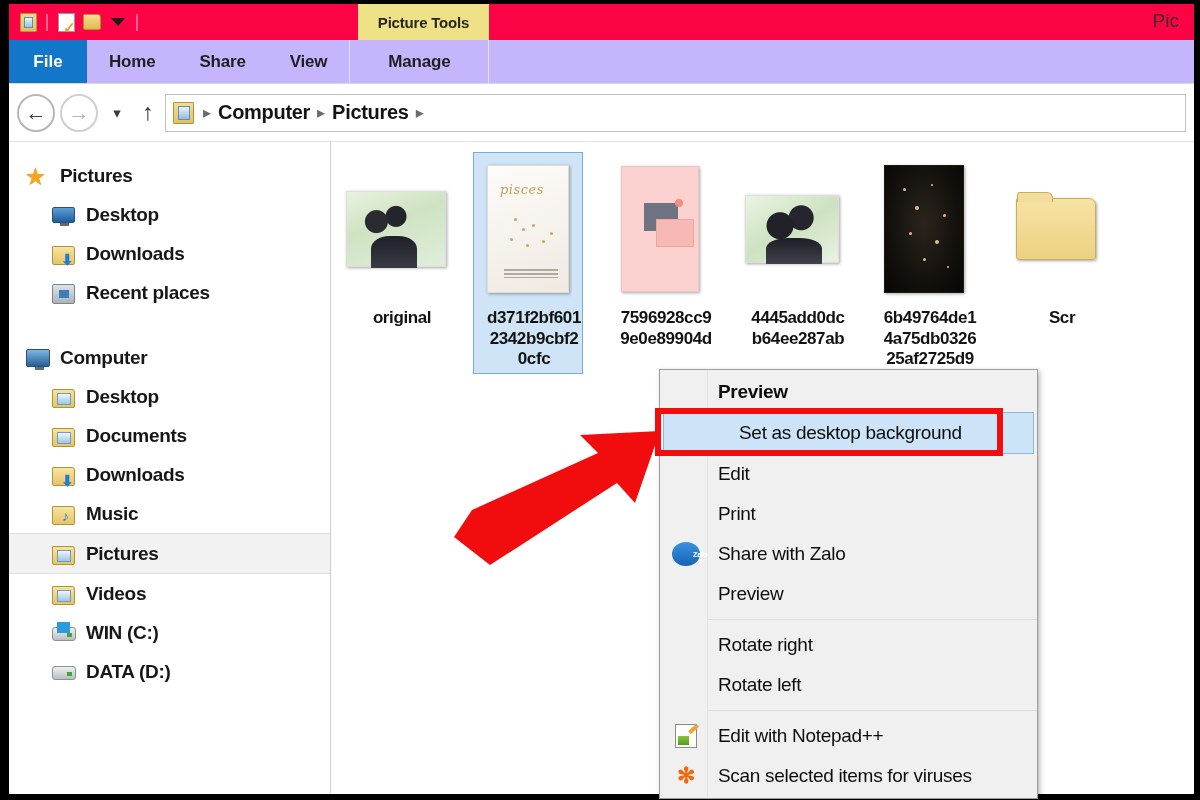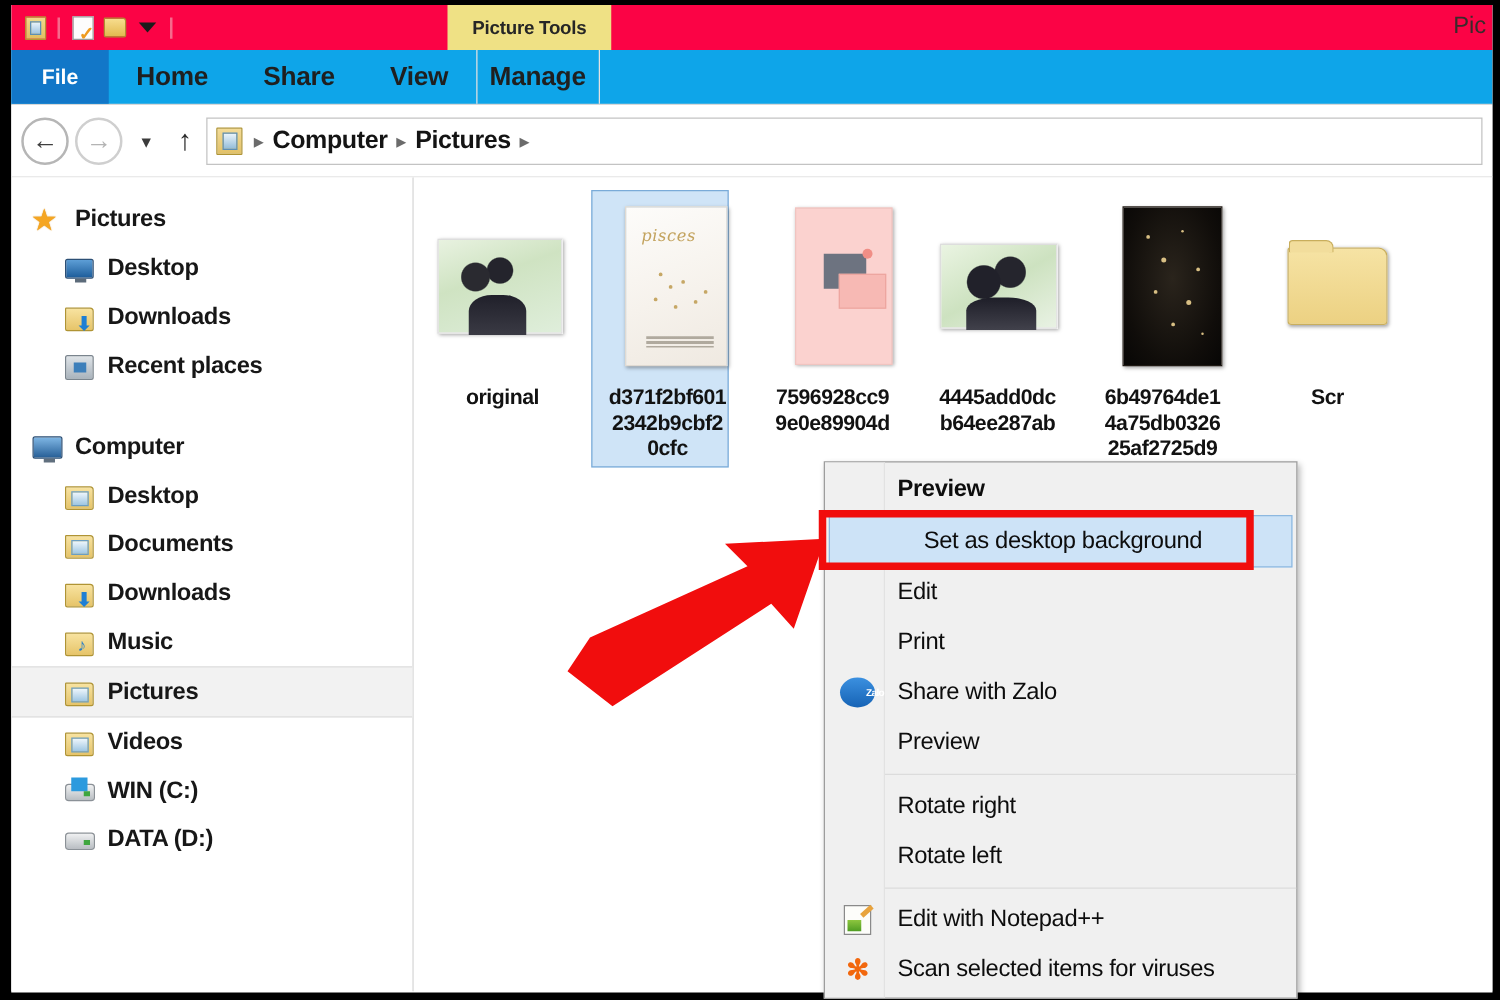--- a/index.html
+++ b/index.html
@@ -73,49 +73,49 @@
 
   .pictools {
     position:absolute; left:349px; top:0;
     width:131px; height:36px;
     background:#efe185;
     display:flex; align-items:center; justify-content:center;
     font-size:15px; color:#262626; font-weight:600;
     letter-spacing:-0.2px;
   }
   .win-title {
-    position:absolute; right:5px; top:6px;
+    position:absolute; right:15px; top:6px;
     font-size:19px; color:#3a2b2b;
     white-space:nowrap;
   }
 
   
   .tabbar {
     position:relative; height:44px;
-    background:#0ea5e9;
+    background:#c4b5fd;
     display:flex; align-items:stretch;
     border-bottom:1px solid #d8d8d8;
   }
   .tab-file {
     width:78px; background:#1277c8;
     display:flex; align-items:center; justify-content:center;
     color:#fff; font-size:17px; font-weight:600;
     cursor:default;
   }
   .tab {
     display:flex; align-items:center; justify-content:center;
     padding:0 22px;
-    font-size:21px; color:#1f1f1f; font-weight:600;
+    font-size:17px; color:#1f1f1f; font-weight:600;
     letter-spacing:-0.2px;
     cursor:default;
   }
   .tab-manage {
     border-left:1px solid #e2e2e2;
     border-right:1px solid #e2e2e2;
-    padding:0 10px;
+    padding:0 38px;
   }
   .tabbar-fill { flex:1; }
 
   
   .addressbar {
     position:relative; height:58px;
     background:#fff;
     display:flex; align-items:center;
     padding-left:8px;
     border-bottom:1px solid #e4e4e4;
@@ -276,21 +276,21 @@
     padding:4px 2px;
     flex:0 0 auto;
   }
   .tile.selected {
     background:#cfe4f7;
     border:1px solid #7aabd8;
     padding:3px 1px;
   }
   .thumb-wrap {
     height:145px; width:108px;
-    display:flex; align-items:center; justify-content:flex-end;text-decoration:underline;
+    display:flex; align-items:center; justify-content:center;text-decoration:underline;
   }
   .thumb { box-shadow:1px 1px 3px rgba(0,0,0,.35); }
   .tile-label {
     margin-top:7px;
     font-size:17px; line-height:1.22;
     color:#121212; font-weight:700;
     text-align:center;
     word-break:break-all;
     letter-spacing:-0.4px;
     margin-left:12px;

